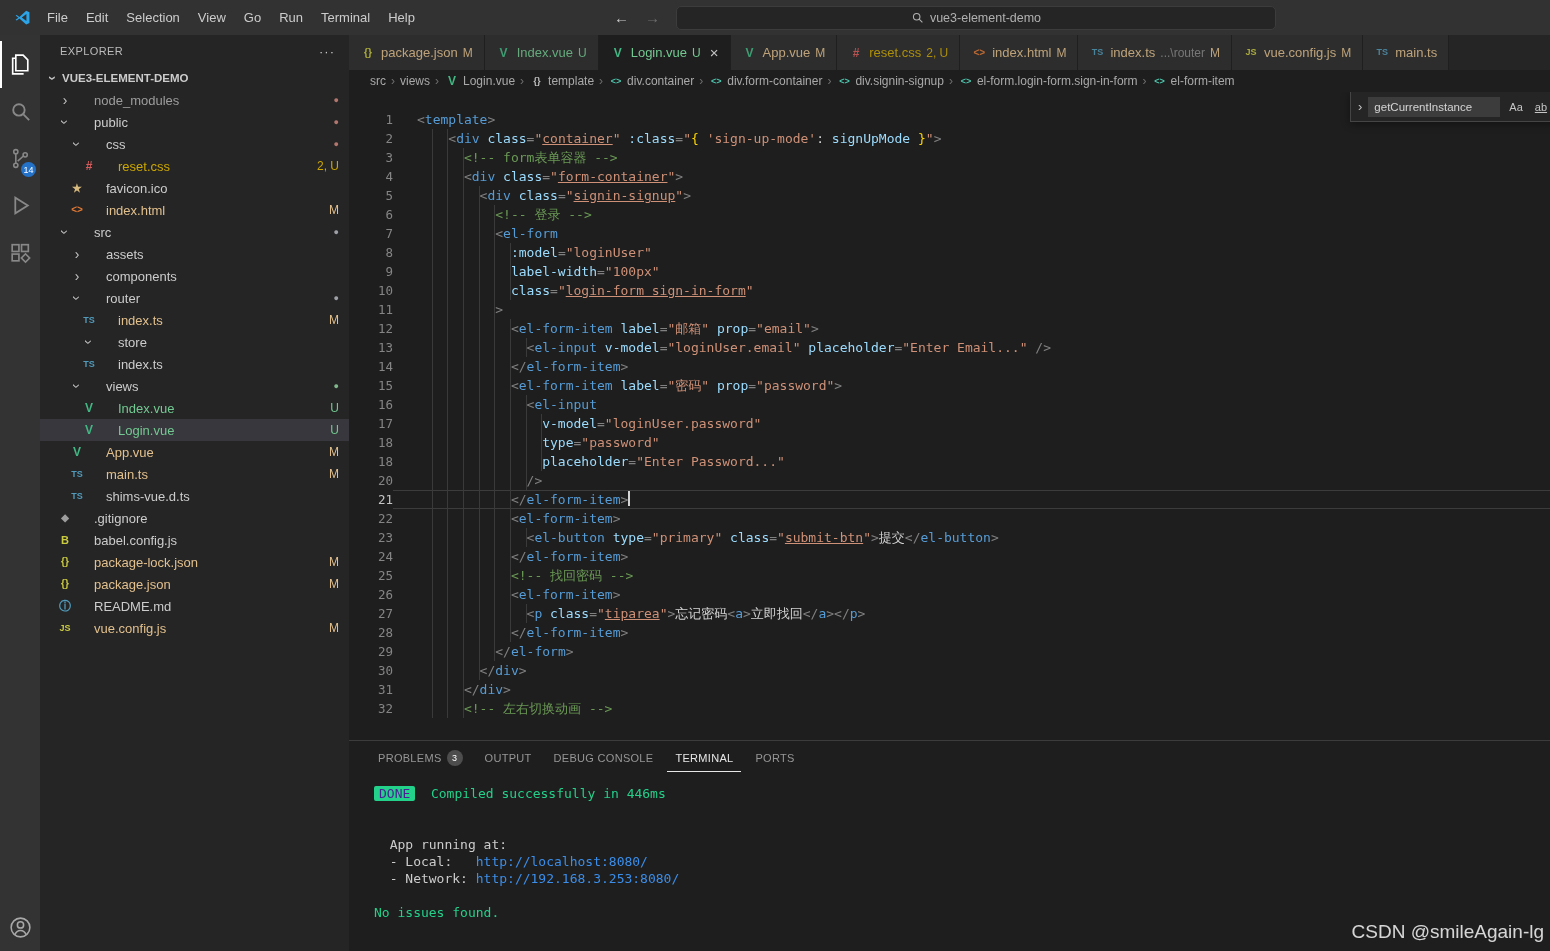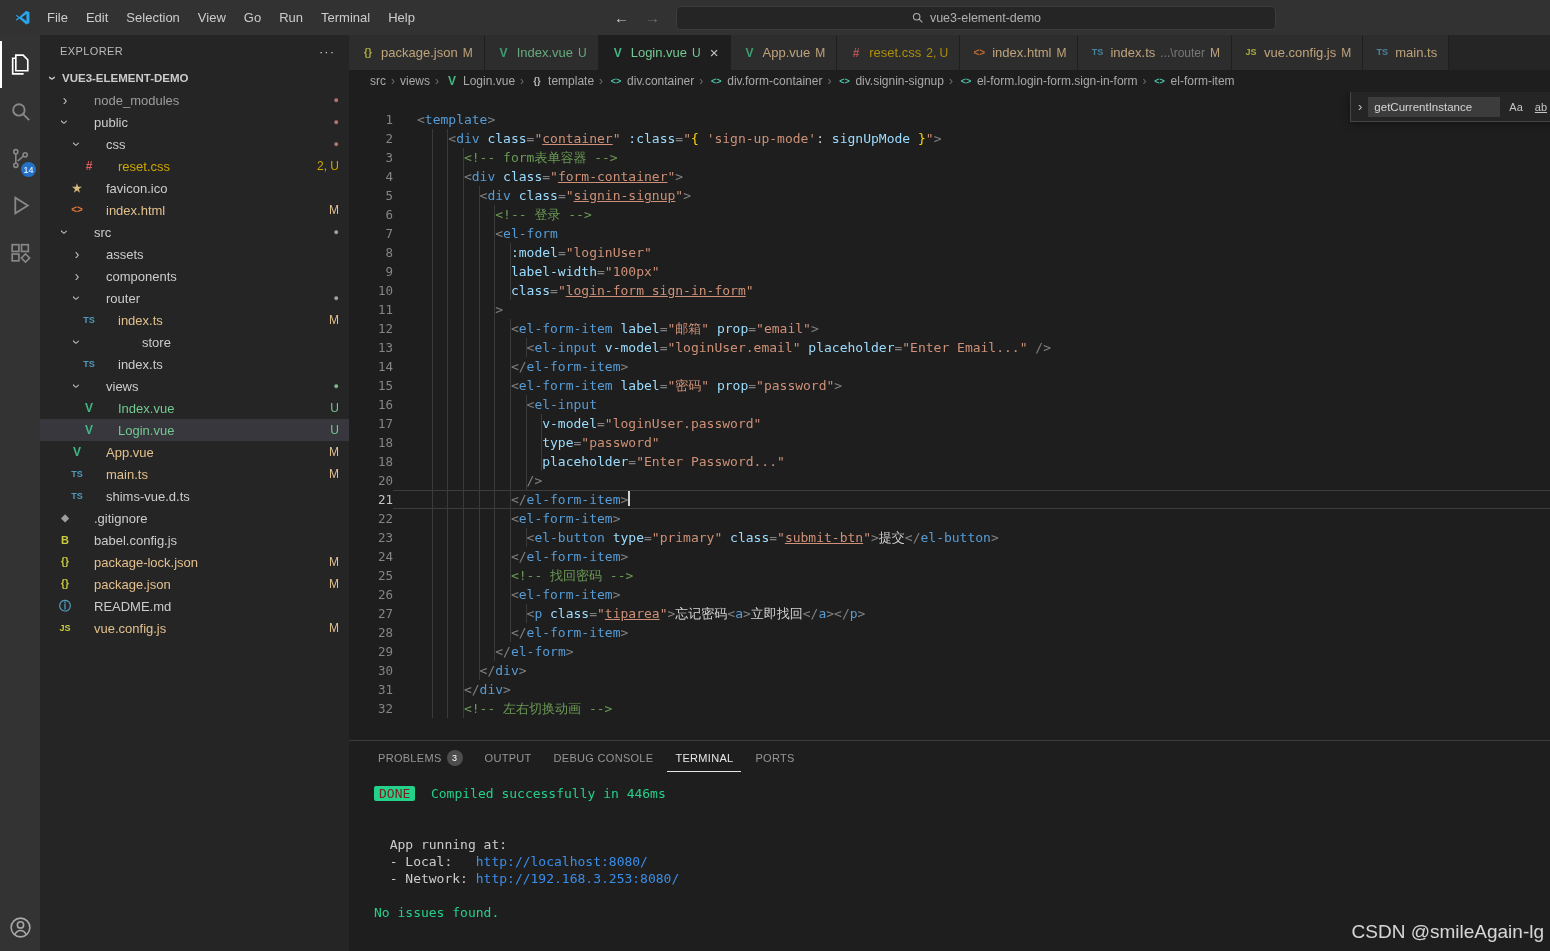--- a/index.html
+++ b/index.html
@@ -71,21 +71,21 @@
 .find-btn{font-size:11px;color:#c5c5c5;padding:2px 3px}
 .find-btn.ww{text-decoration:underline}
 
 .panel{flex:0 0 211px;border-top:1px solid #3c3c3c;display:flex;flex-direction:column;background:#1e1e1e}
 .panel-tabs{height:34px;display:flex;align-items:center;gap:6px;padding-left:21px;font-size:11px;letter-spacing:.3px;flex:0 0 34px}
 .ptab{display:flex;align-items:center;gap:5px;color:#969696;padding:8px 8px 7px;border-bottom:1px solid transparent;cursor:pointer}
 .ptab.active{color:#e7e7e7;border-bottom-color:#e7e7e7}
 .pbadge{background:#4d4d4d;color:#fff;font-size:9px;width:16px;height:16px;border-radius:50%;display:flex;align-items:center;justify-content:center}
 .terminal{padding:10px 0 0 25px;font-family:"DejaVu Sans Mono",monospace;font-size:13px;line-height:17px;color:#cccccc}
 .tline{height:17px;white-space:pre}
-.t-badge{background:#23d18b;color:#7f1d1d;padding:0 5px;border-radius:2px}
+.t-badge{background:#23d18b;color:#4c1d95;padding:0 5px;border-radius:2px}
 .t-green{color:#23d18b}
 .t-fg{color:#cccccc}
 .t-link{color:#3b8eea;cursor:pointer}
 .watermark{position:absolute;right:6px;bottom:8px;font-size:19px;color:#e6e6e6;opacity:.92}
 </style>
 </head>
 <body>
 
 <div class="titlebar">
   <span class="vscode-logo">
@@ -261,21 +261,21 @@
         </div>
         <div class="trow" style="padding-left: 40px;">
           <span class="slot">
             <span class="ficon" style="font-size: 9px; color: rgb(81, 154, 186);">TS</span>
           </span>
           <span class="tlabel" style="color: rgb(226, 192, 141);">index.ts</span>
           <span class="tright">
             <span class="tbadge" style="color: rgb(226, 192, 141);">M</span>
           </span>
         </div>
-        <div class="trow" style="padding-left: 28px; gap: 36px;">
+        <div class="trow" style="padding-left: 40px;">
           <span class="slot">
             <span class="chev expanded">›</span>
           </span>
           <span class="tlabel">store</span>
           <span class="tright"></span>
         </div>
         <div class="trow" style="padding-left: 40px;">
           <span class="slot">
             <span class="ficon" style="font-size: 9px; color: rgb(81, 154, 186);">TS</span>
           </span>

